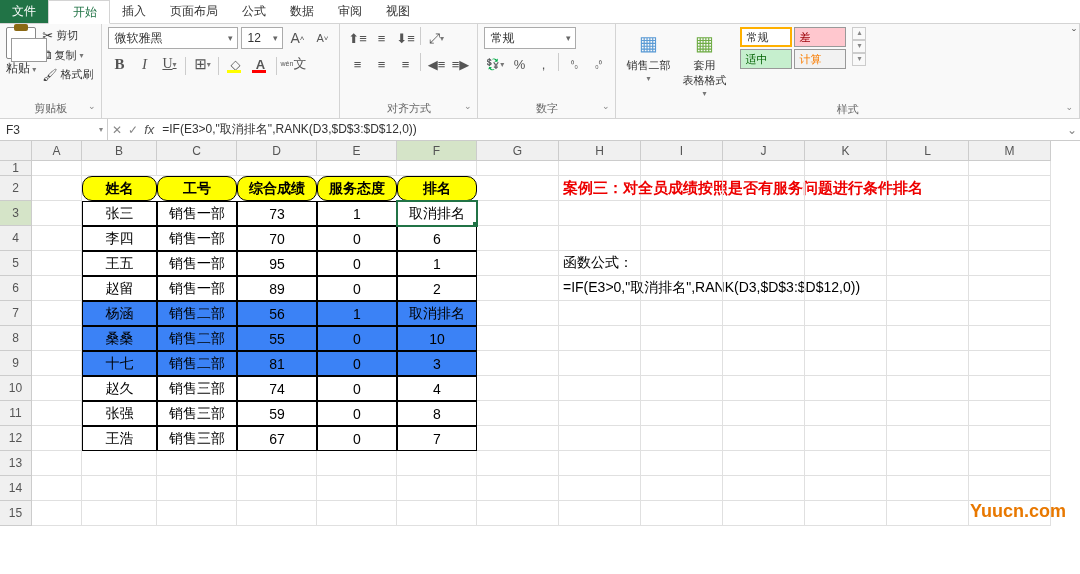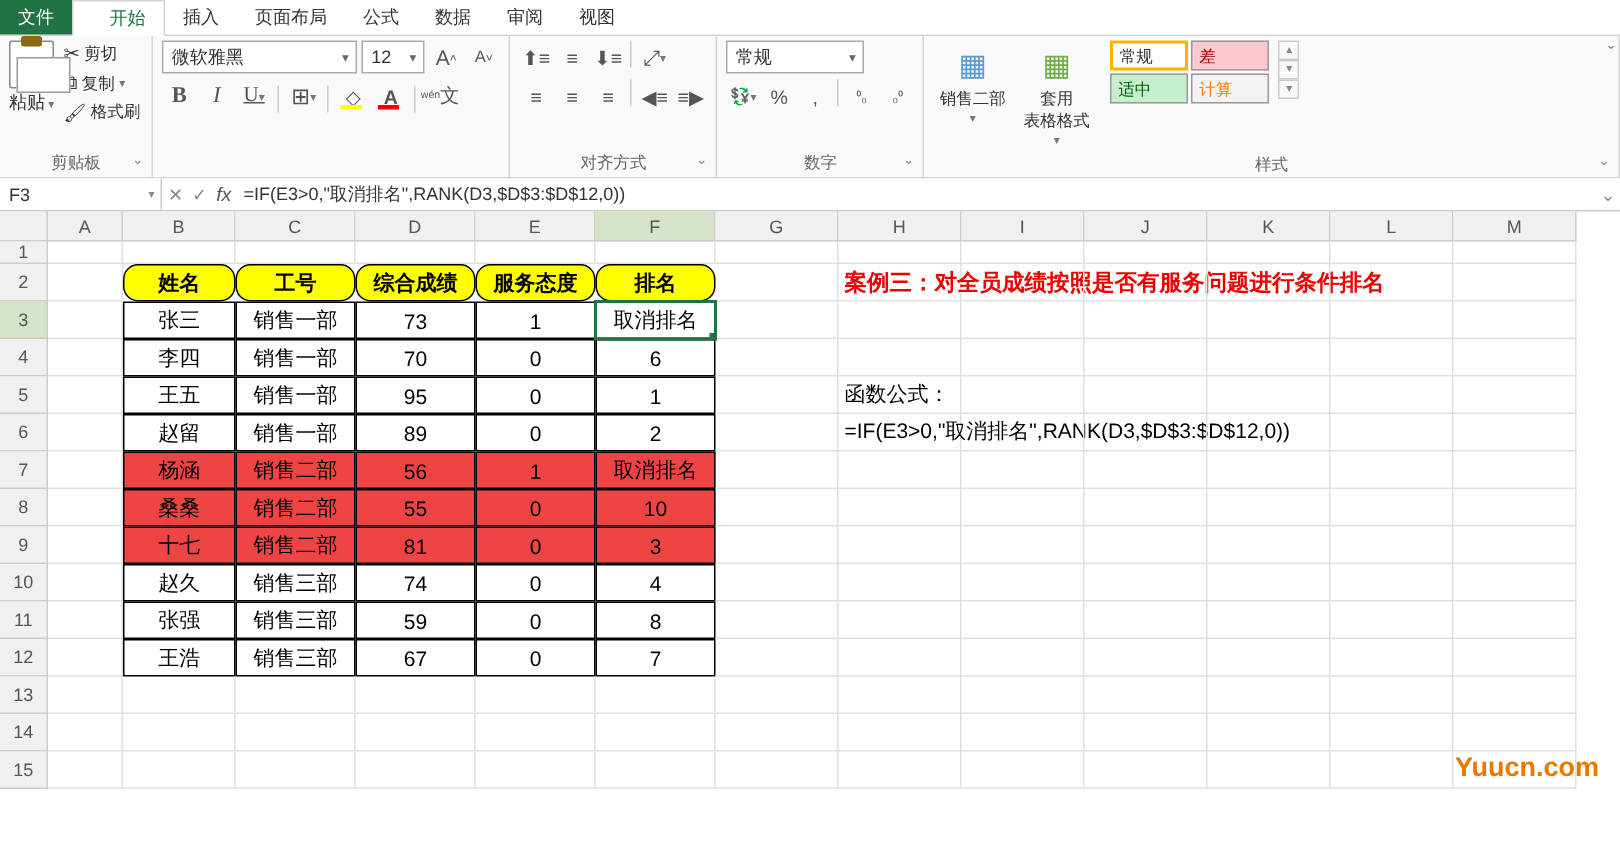--- a/index.html
+++ b/index.html
@@ -87,21 +87,21 @@
     .colheads { display:flex; }
     .colh { height:20px; background:#f0f0f0; border-right:1px solid #ccc; border-bottom:1px solid #ccc; text-align:center; font-size:12px; color:#555; line-height:20px; }
     .colh.active{background:#d5e4c8;}
     .row { display:flex;}
     .rowh { width:32px; background:#f0f0f0; border-right:1px solid #ccc; border-bottom:1px solid #ccc; text-align:center; font-size:12px; color:#555; display:flex; align-items:center; justify-content:center;}
     .rowh.active{background:#d5e4c8;}
     .cell { border-right:1px solid #e0e0e0; border-bottom:1px solid #e0e0e0; height:25px; display:flex; align-items:center; padding: 0 4px; font-size:14px; color:#000; overflow:hidden; white-space:nowrap;}
     
     .tbl-cell { border: 1px solid #000 !important; justify-content:center; font-family:"Microsoft Yahei", sans-serif;}
     .tbl-head { background:#ffff00; font-weight:bold;border-radius:10px;}
-    .tbl-hl { background:#ef4444;}
+    .tbl-hl { background:#3b82f6;}
     
     .active-cell { outline: 2px solid #217346; outline-offset:-1px; position:relative;}
     .active-cell::after{content:""; position:absolute; right:-3px; bottom:-3px; width:6px; height:6px; background:#217346;}
     
     .note-title { color:#ed0000; font-weight:bold; font-size:15px;}
     .note-text { color:#000; font-size:14px;}
     
     .watermark { position:absolute; right:14px; bottom: 52px; color:#e87800; font-size:18px; font-weight:bold; font-family: Arial;}
     
     .cw-A{width:50px;} .cw-B{width:75px;} .cw-C{width:80px;} .cw-D{width:80px;} .cw-E{width:80px;} .cw-F{width:80px;}

